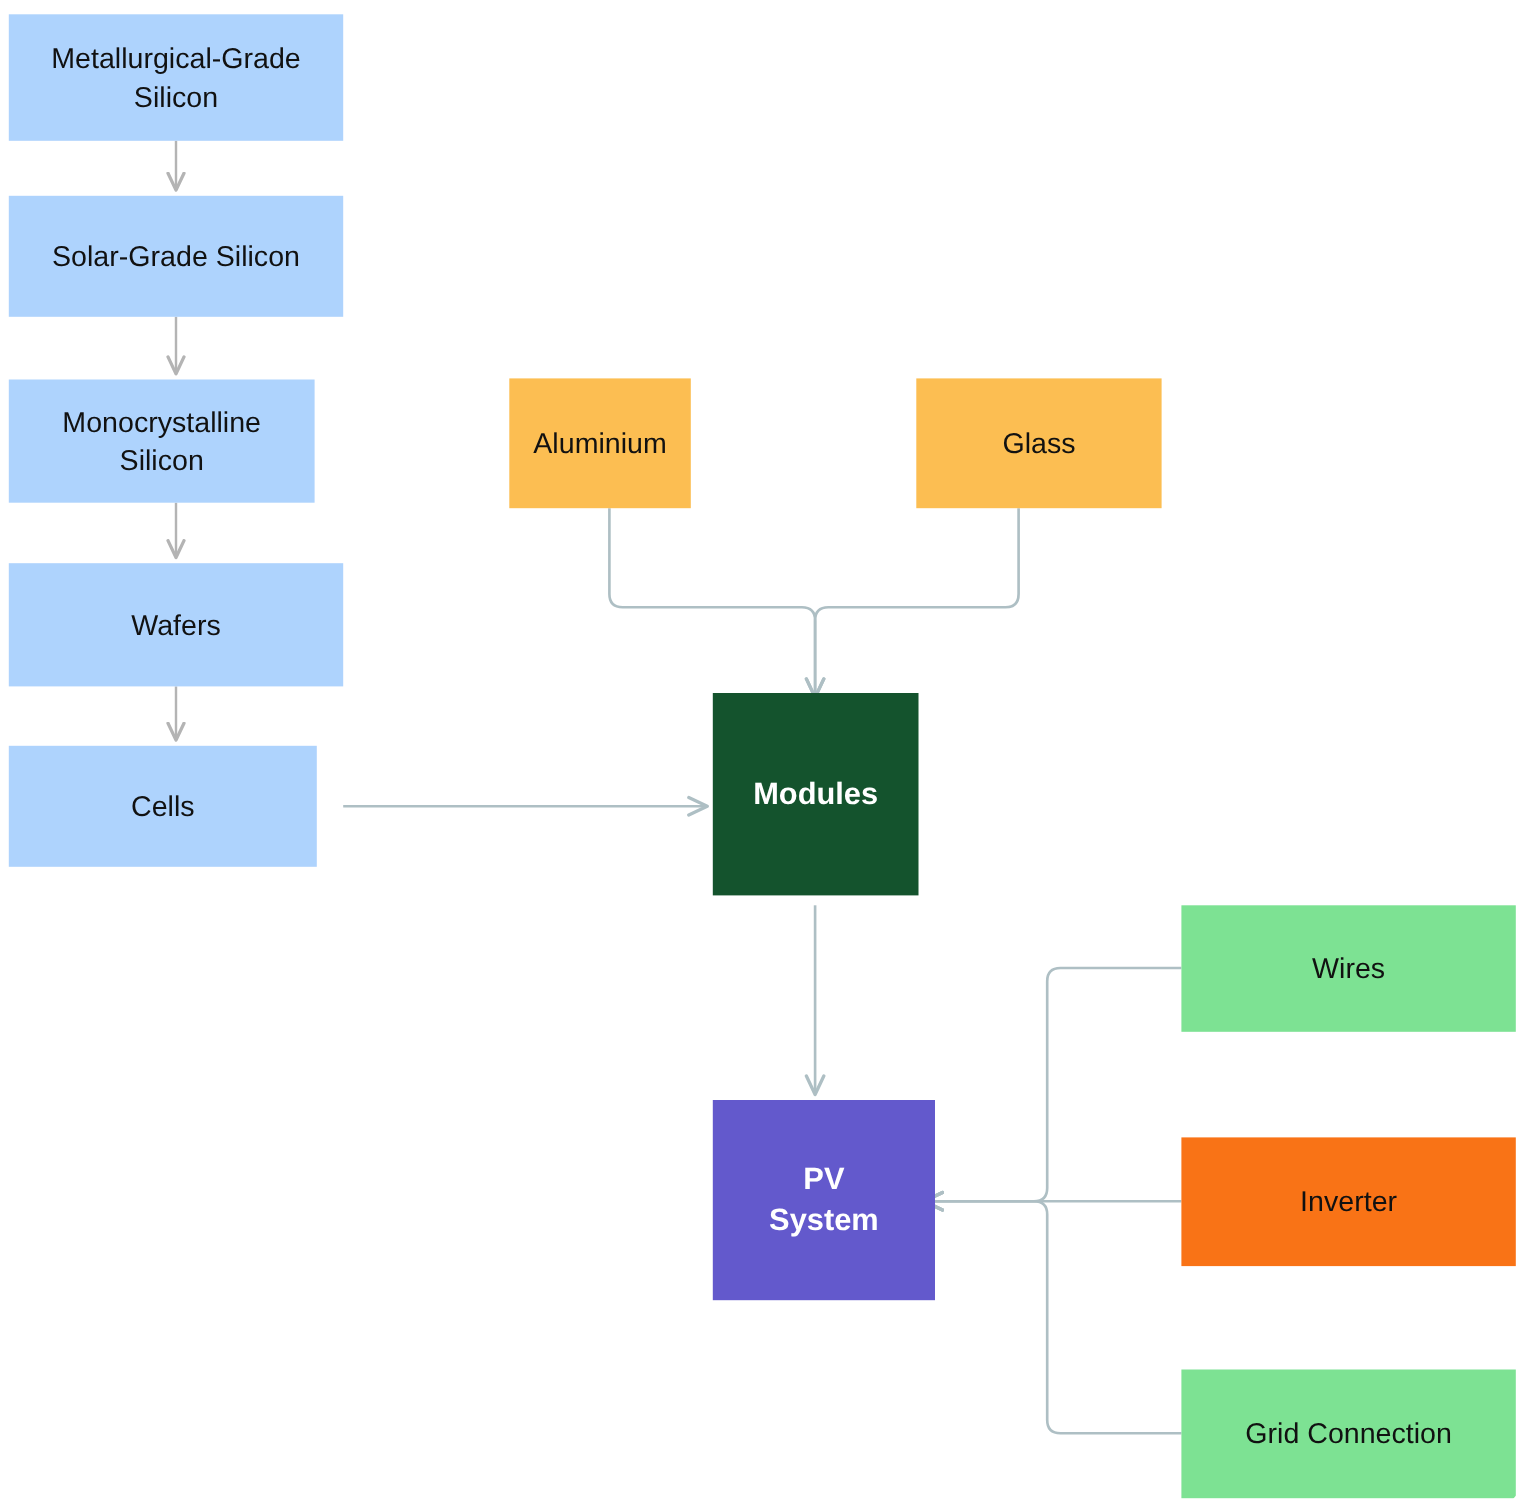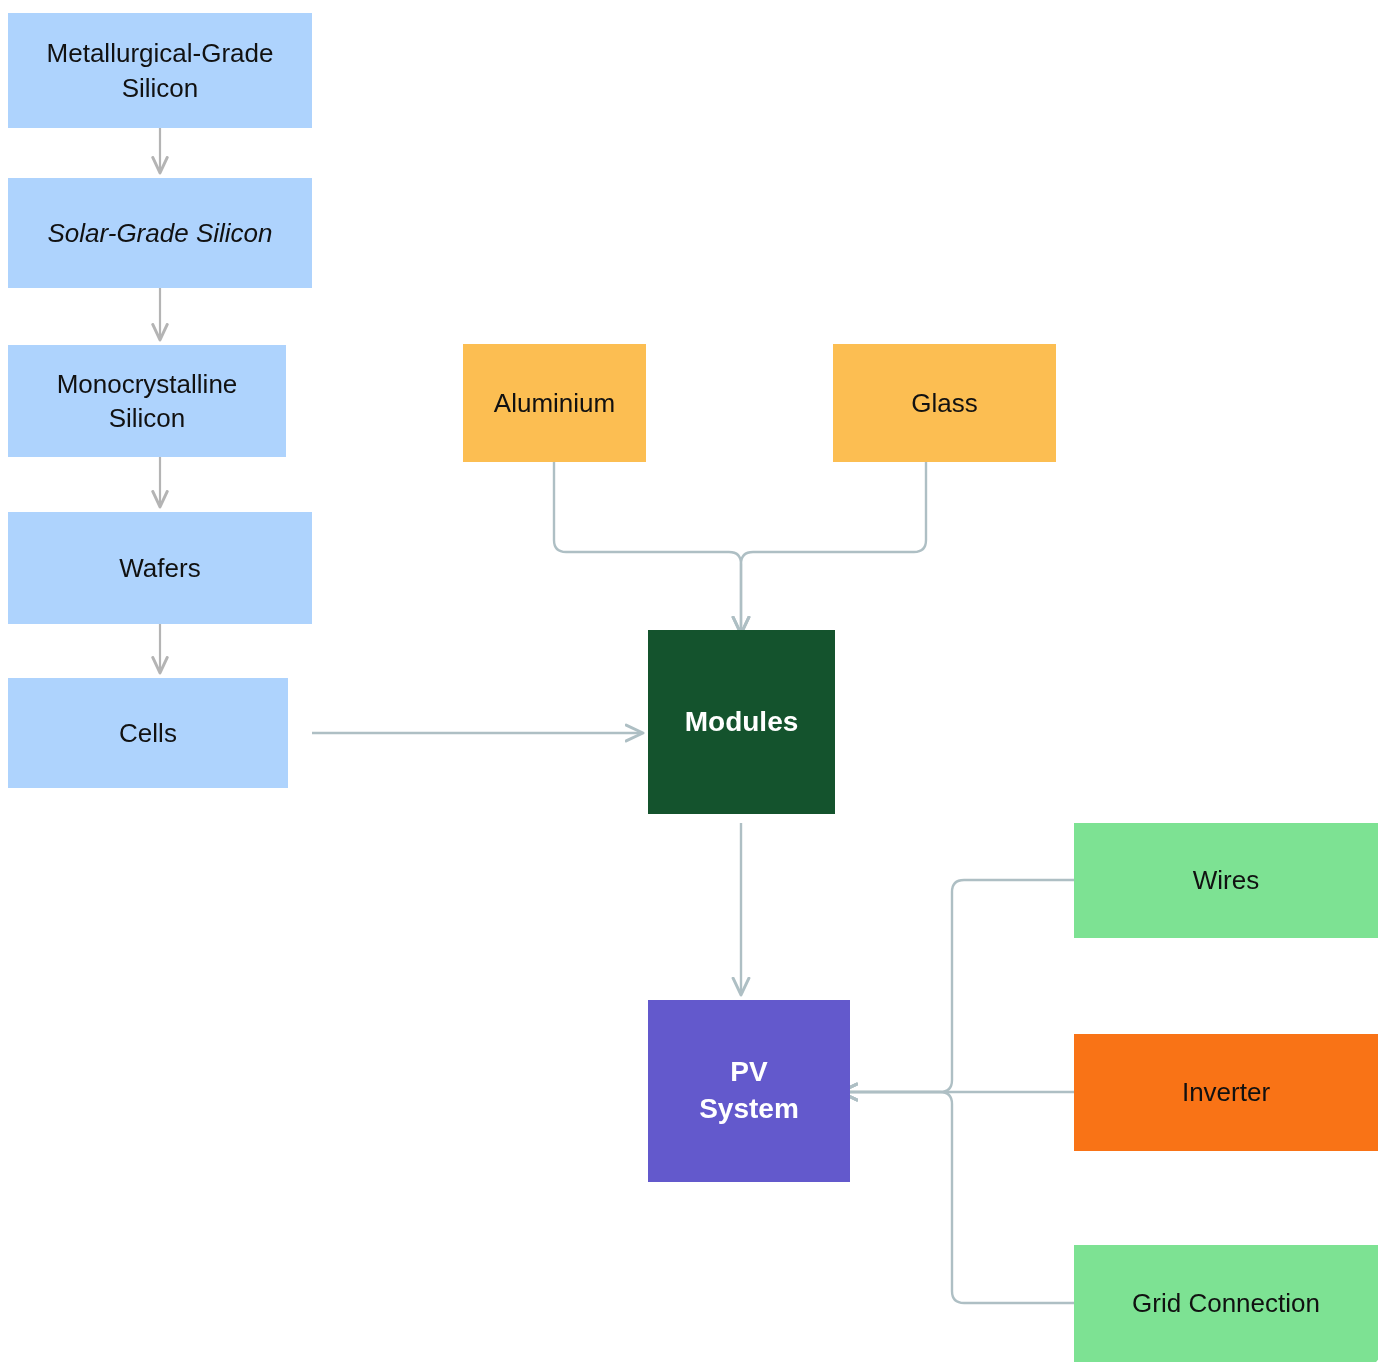--- a/index.html
+++ b/index.html
@@ -82,26 +82,26 @@
 
     <path class="edge-path" d="M741,823 L741,994" marker-end="url(#arrowGrey)"></path>
 
     <path class="edge-path" d="M1074,880 L964,880 Q952,880 952,892 L952,1080 Q952,1092 940,1092 L841,1092" marker-end="url(#arrowGrey)"></path>
     <path class="edge-path" d="M1074,1092 L841,1092" marker-end="url(#arrowGrey)"></path>
     <path class="edge-path" d="M1074,1303 L964,1303 Q952,1303 952,1291 L952,1104 Q952,1092 940,1092 L841,1092" marker-end="url(#arrowGrey)"></path>
   </svg>
 
   <div class="node feedstock" style="left: 8px; top: 13px; width: 304px; height: 115px; background: rgb(174, 211, 253);">Metallurgical-Grade
 Silicon</div>
-  <div class="node feedstock" style="left: 8px; top: 178px; width: 304px; height: 110px; background: rgb(174, 211, 253); font-style: italic;">Solar-Grade Silicon</div>
+  <div class="node feedstock" style="left: 8px; top: 178px; width: 304px; height: 110px; background: rgb(174, 211, 253);">Solar-Grade Silicon</div>
   <div class="node feedstock" style="left: 8px; top: 345px; width: 278px; height: 112px; background: rgb(174, 211, 253);">Monocrystalline
 Silicon</div>
   <div class="node feedstock" style="left: 8px; top: 512px; width: 304px; height: 112px; background: rgb(174, 211, 253);">Wafers</div>
   <div class="node feedstock" style="left: 8px; top: 678px; width: 280px; height: 110px; background: rgb(174, 211, 253);">Cells</div>
-  <div class="node material" style="left: 463px; top: 344px; width: 183px; height: 118px; background: rgb(252, 190, 82);">Aluminium</div>
+  <div class="node material" style="left: 463px; top: 344px; width: 165px; height: 118px; background: rgb(252, 190, 82);">Aluminium</div>
   <div class="node material" style="left: 833px; top: 344px; width: 223px; height: 118px; background: rgb(252, 190, 82);">Glass</div>
   <div class="node assembly" style="left: 648px; top: 630px; width: 187px; height: 184px; background: #14532d; color: rgb(255, 255, 255);">Modules</div>
   <div class="node assembly" style="left: 648px; top: 1000px; width: 202px; height: 182px; background: rgb(99, 89, 204); color: rgb(255, 255, 255);">PV
 System</div>
   <div class="node bos" style="left: 1074px; top: 823px; width: 304px; height: 115px; background: rgb(125, 226, 147);">Wires</div>
   <div class="node bos" style="left: 1074px; top: 1034px; width: 304px; height: 117px; background: #f97316;">Inverter</div>
   <div class="node bos" style="left: 1074px; top: 1245px; width: 304px; height: 117px; background: rgb(125, 226, 147);">Grid Connection</div>
 
 </div>
 

